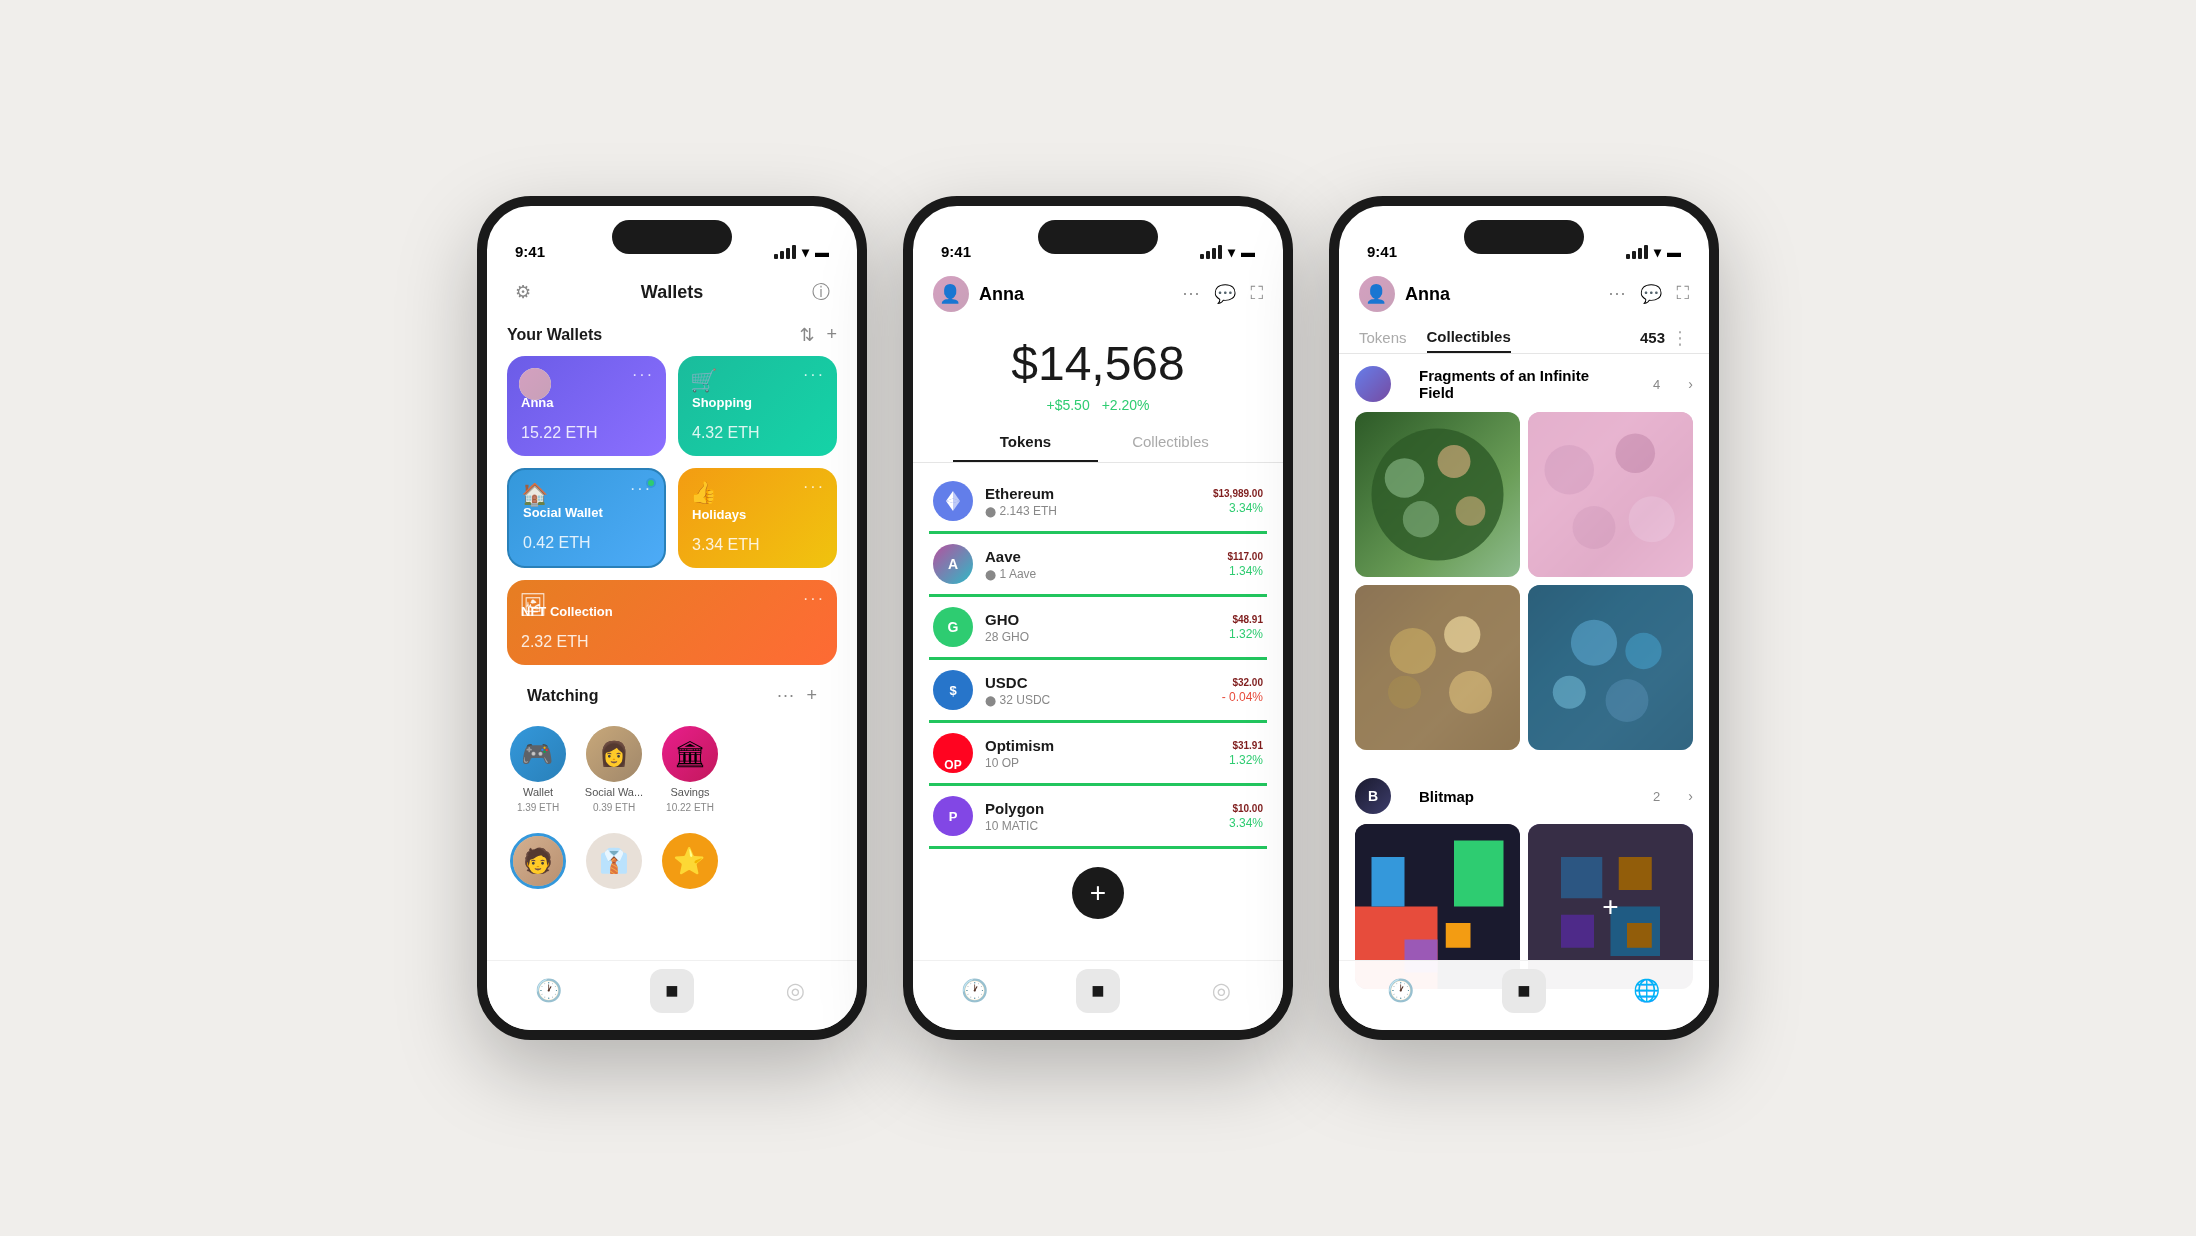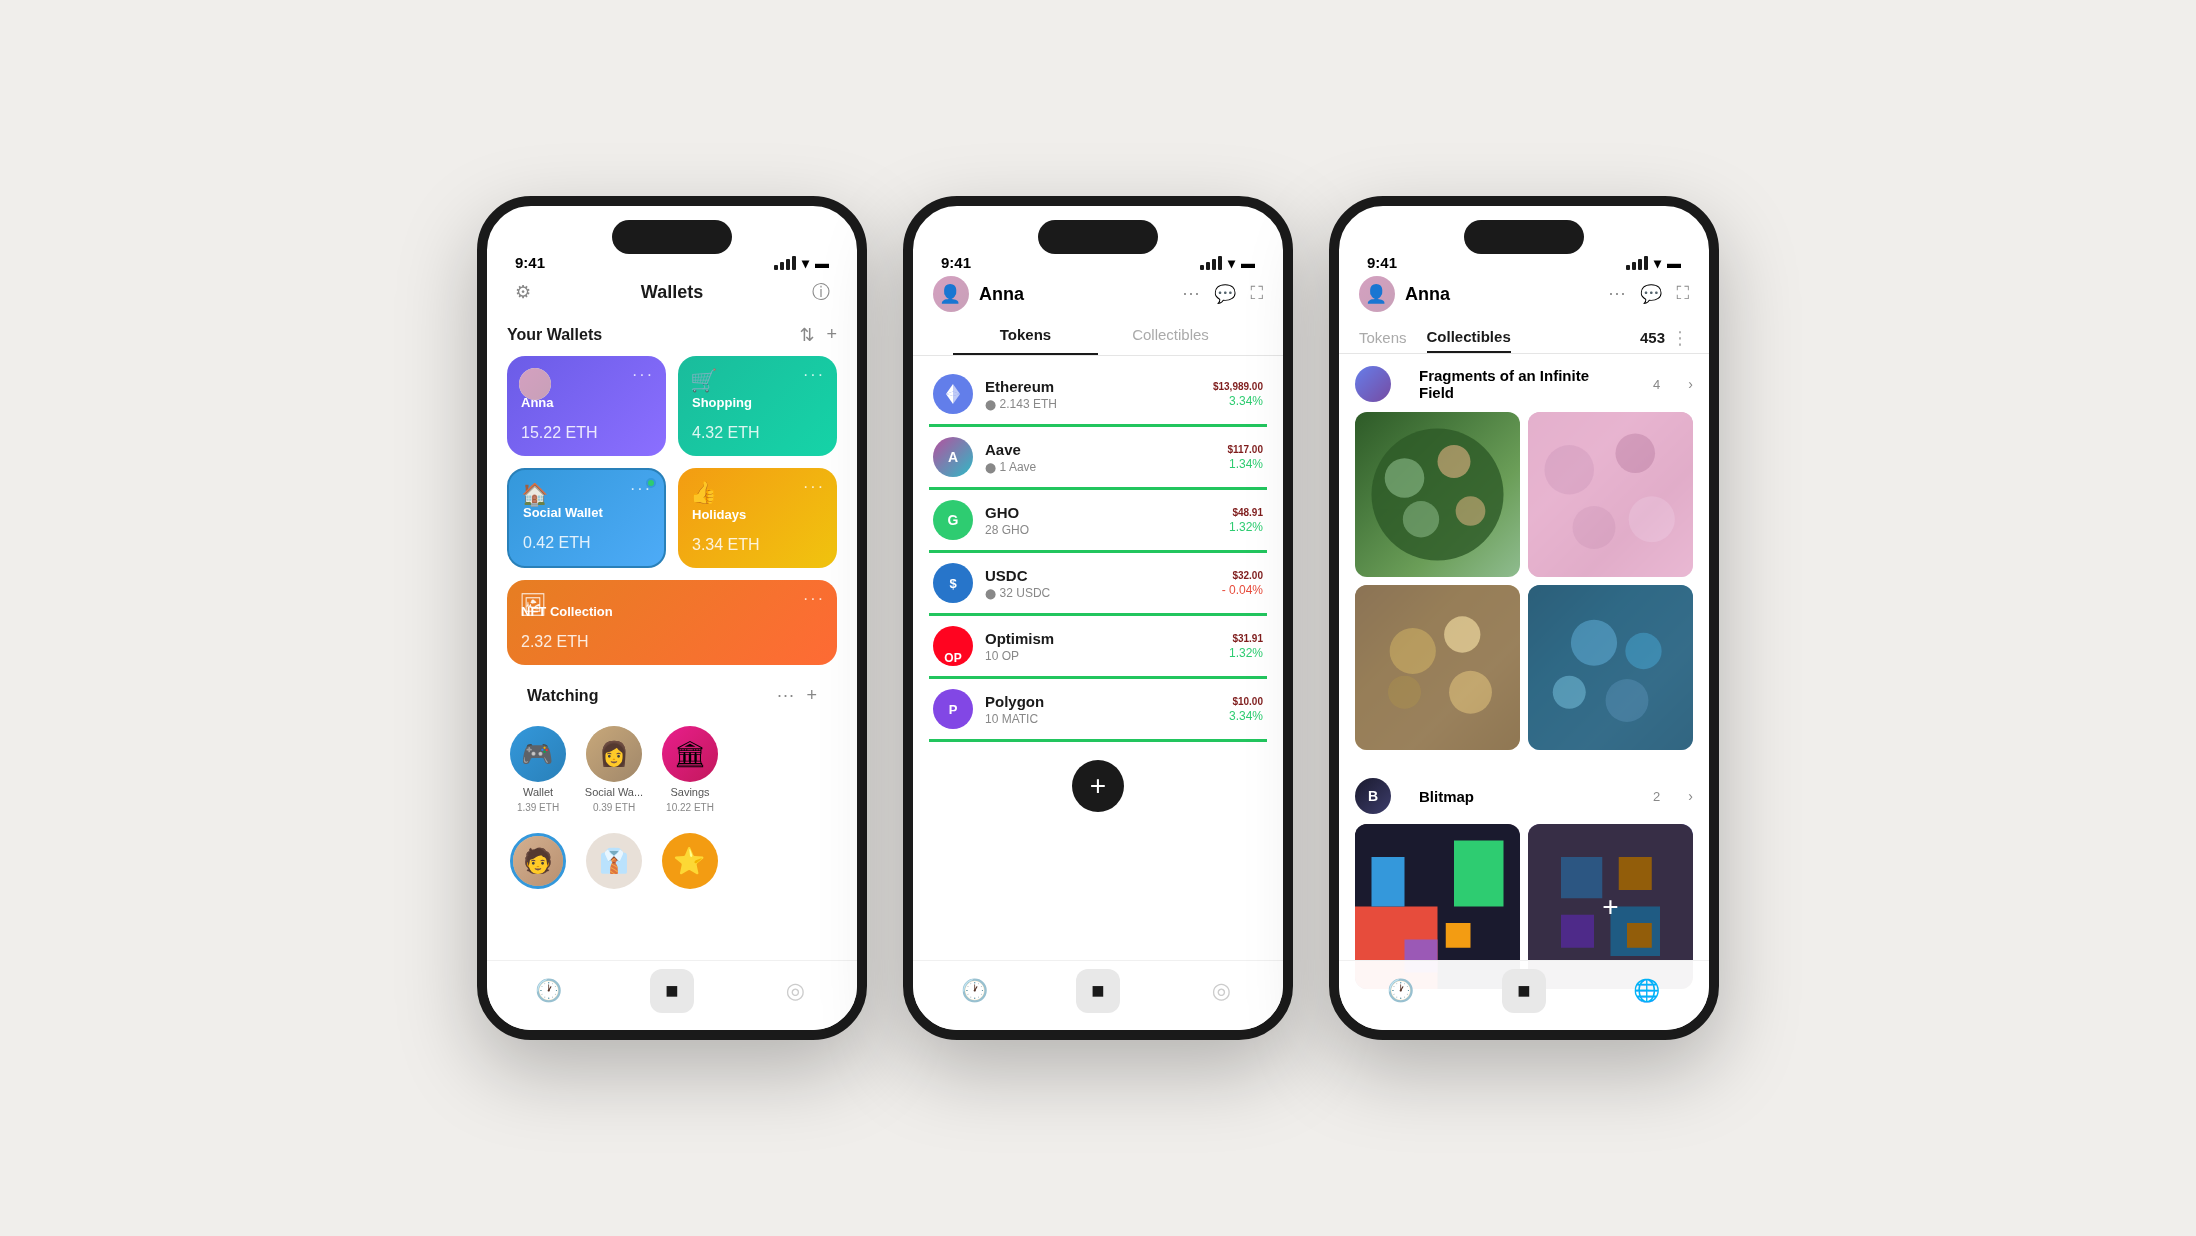--- a/index.html
+++ b/index.html
@@ -34,21 +34,21 @@
       left: 50%;
       transform: translateX(-50%);
       width: 120px;
       height: 34px;
       background: #1a1a1a;
       border-radius: 20px;
       z-index: 10;
     }
     .status-bar {
       position: absolute;
-      top: 15px;
+      top: 4px;
       left: 0;
       right: 0;
       height: 58px;
       display: flex;
       align-items: flex-end;
       justify-content: space-between;
       padding: 0 28px 8px;
       font-size: 14px;
       font-weight: 600;
       z-index: 5;
@@ -472,20 +472,27 @@
           <div style="font-size:18px;">👤</div>
         </div>
         <span class="p2-name">Anna</span>
         <div class="p2-actions">
           <span>···</span>
           <span>💬</span>
           <span>⛶</span>
         </div>
       </div>
 
+      <div class="balance-section">
+        <div class="balance-amount">$14,568</div>
+        <div class="balance-changes">
+          <span class="change-green">+$5.50</span>
+          <span class="change-green">+2.20%</span>
+        </div>
+      </div>
 
       <div class="tabs-row">
         <div class="tab-item active">Tokens</div>
         <div class="tab-item inactive">Collectibles</div>
       </div>
 
       <div class="token-list">
 
         <div class="token-row">
           <div class="token-icon" style="background:#627eea;">

